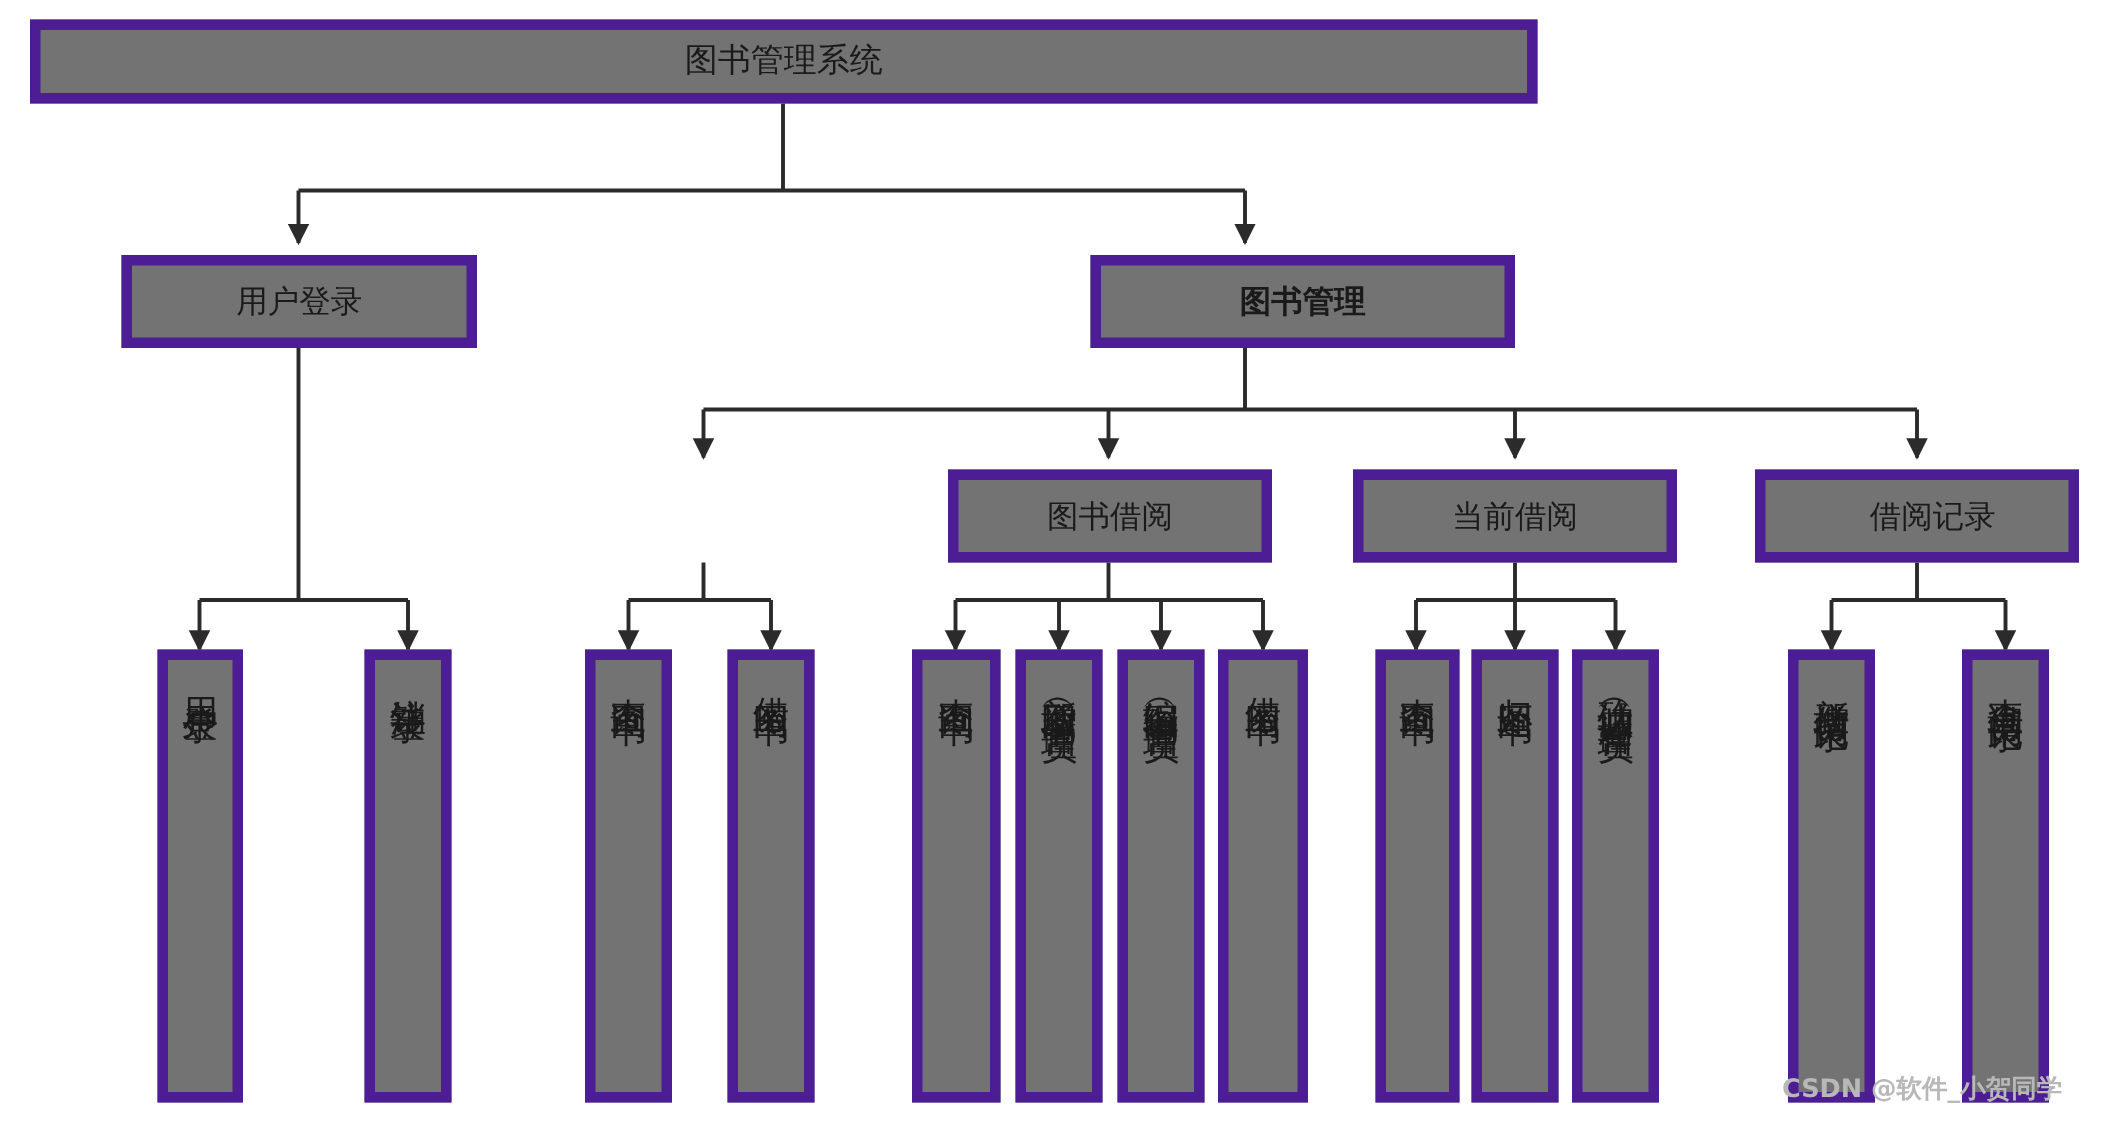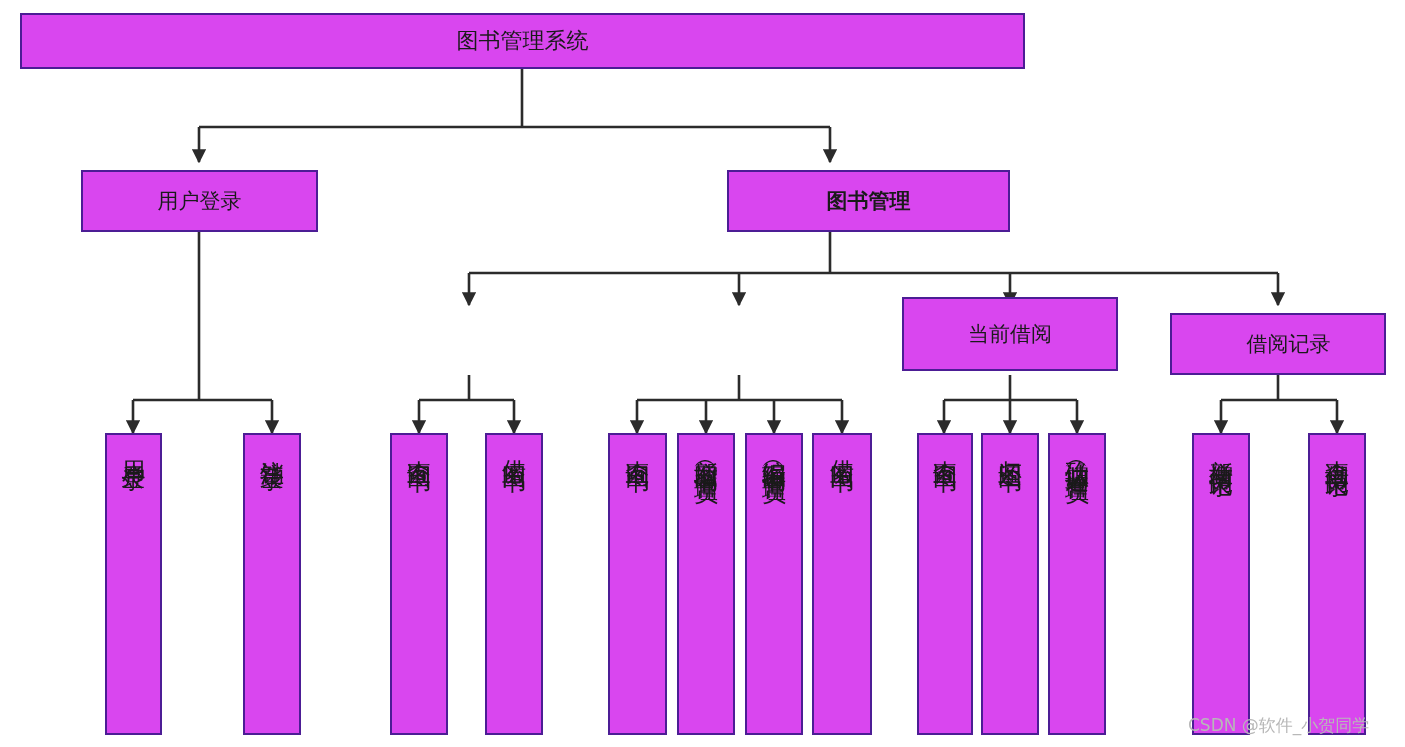--- a/index.html
+++ b/index.html
@@ -20,22 +20,22 @@
   #edges {
     position: absolute;
     left: 0;
     top: 0;
     width: 1405px;
     height: 747px;
   }
   .node {
     position: absolute;
     box-sizing: border-box;
-    border: 2px solid #4c1d95;
-    background: #d946ef;
+    border: 7px solid #4c1d95;
+    background: #737373;
     display: flex;
     align-items: center;
     justify-content: center;
     color: #1a1a1a;
     z-index: 2;
   }
   .node .label {
     display: block;
     text-align: center;
     line-height: 1.18;
@@ -61,20 +61,21 @@
   }
   .watermark {
     position: absolute;
     left: 1188px;
     top: 714px;
     font-size: 17px;
     color: #b8b8b8;
     white-space: nowrap;
     z-index: 3;
     font-family: "DejaVu Sans", "Liberation Sans", sans-serif;
+    font-weight: bold;
   }
 </style>
 </head>
 <body>
 
 <div id="canvas">
 
   <svg id="edges" viewBox="0 0 1405 747" xmlns="http://www.w3.org/2000/svg">
     <defs>
       <marker id="arrow" viewBox="0 0 10 10" refX="9" refY="5" markerWidth="5.5" markerHeight="5.5" orient="auto-start-reverse">
@@ -129,21 +130,24 @@
     <span class="label">图书管理系统</span>
   </div>
 
   <div class="node horiz" style="left:81px; top:170px; width:237px; height:62px;">
     <span class="label">用户登录</span>
   </div>
   <div class="node horiz" style="left:727px; top:170px; width:283px; height:62px;font-weight:bold;">
     <span class="label">图书管理</span>
   </div>
 
-  <div class="node horiz" style="left:902px; top:297px; width:216px; height:74px;">
+  <div class="node horiz" style="left:632px; top:313px; width:216px; height:62px;">
+    <span class="label">图书借阅</span>
+  </div>
+  <div class="node horiz" style="left:902px; top:313px; width:216px; height:62px;">
     <span class="label">当前借阅</span>
   </div>
   <div class="node horiz" style="left:1170px; top:313px; width:216px; height:62px;padding-left:21px;">
     <span class="label">借阅记录</span>
   </div>
 
   <div class="node vert" style="left:105px; top:433px; width:57px; height:302px;">
     <span class="label">用户登录</span>
   </div>
   <div class="node vert" style="left:243px; top:433px; width:58px; height:302px;">

